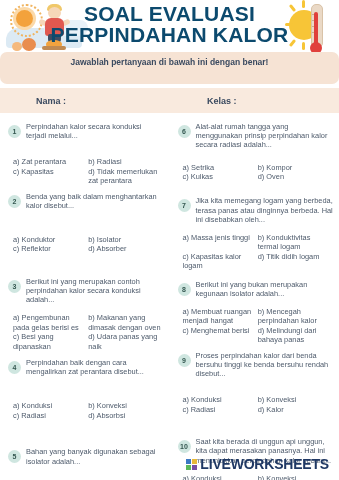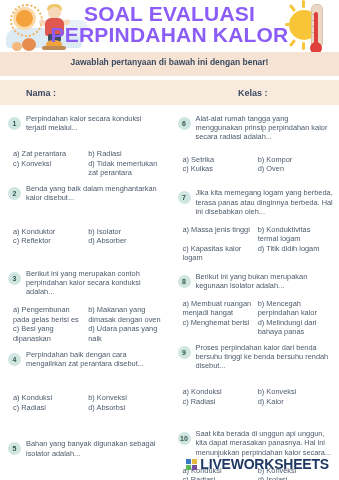--- a/index.html
+++ b/index.html
@@ -24,21 +24,21 @@
     overflow: hidden;
   }
   .header-title {
     position: absolute;
     left: 0; right: 0; top: 3px;
     text-align: center;
     line-height: 21px;
     font-size: 21px;
     font-weight: bold;
     letter-spacing: 0.2px;
-    color: #8b5cf6;
+    color: #0c4a6e;
   }
   .header-title .l2 { display: block; }
 
   
   .illus-left {
     position: absolute;
     left: 4px; top: 2px;
     width: 92px; height: 50px;
   }
   .il-cloud {
@@ -185,54 +185,55 @@
     background: #e0403c;
   }
   .ir-tick {
     position: absolute;
     width: 5px; height: 1px;
     background: #c9ae8d;
   }
 
   
   .instruction {
-    height: 24px;
+    height: 32px;
     line-height: 20px;
     background: #f6e3d4;
     text-align: center;
     font-size: 8.5px;
     font-weight: bold;
     color: #3a4a60;
     position: relative;
     z-index: 2;
+    border-radius: 7px;
   }
   .gap-white {
     height: 4px;
     background: #ffffff;
   }
 
   
   .namebar {
     height: 25px;
     background: #f9ead e;
     background: #f9eade;
     display: flex;
     align-items: center;
     font-size: 9px;
     font-weight: bold;
     color: #3a4a60;
     position: relative;
   }
   .namebar .nama {
     position: absolute;
-    left: 26px;
+    left: 36px;
   }
   .namebar .kelas {
     position: absolute;
-    left: 238px;
+    left: 207px;
   }
 
   
   .sheet {
     position: relative;
     padding-top: 8px;
     height: 362px;
     box-sizing: border-box;
   }
   .columns {
@@ -375,21 +376,21 @@
 
       <div class="q">
         <div class="q-head">
           <div class="badge">1</div>
           <div class="q-text">Perpindahan kalor secara konduksi terjadi melalui...</div>
         </div>
         <div class="spacer-a"></div>
         <div class="opts">
           <div class="opt">a) Zat perantara</div>
           <div class="opt">b) Radiasi</div>
-          <div class="opt">c) Konveksi</div>
+          <div class="opt">c) Kapasitas</div>
           <div class="opt">d) Tidak memerlukan zat perantara</div>
         </div>
       </div>
 
       <div class="q">
         <div class="q-head">
           <div class="badge">2</div>
           <div class="q-text">Benda yang baik dalam menghantarkan kalor disebut...</div>
         </div>
         <div class="spacer-c"></div>

